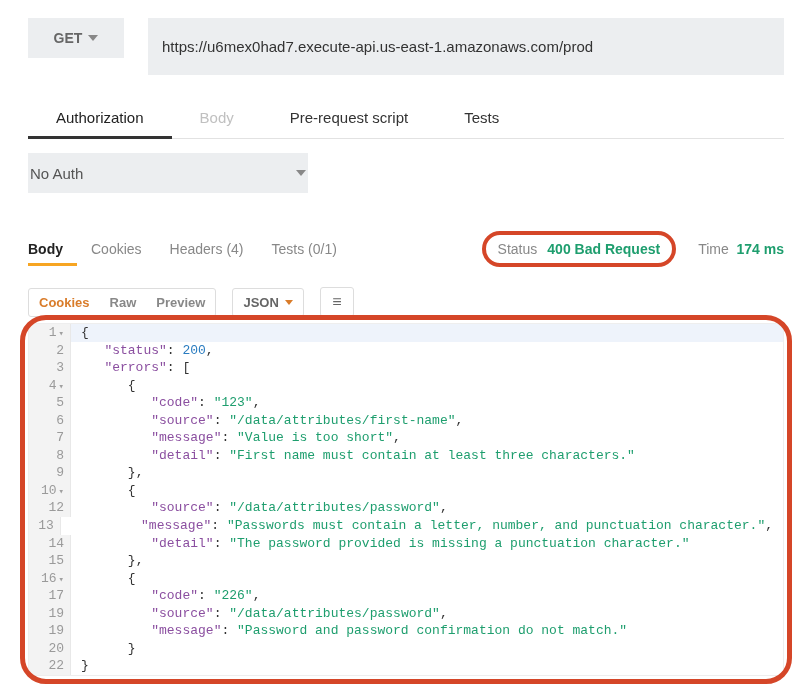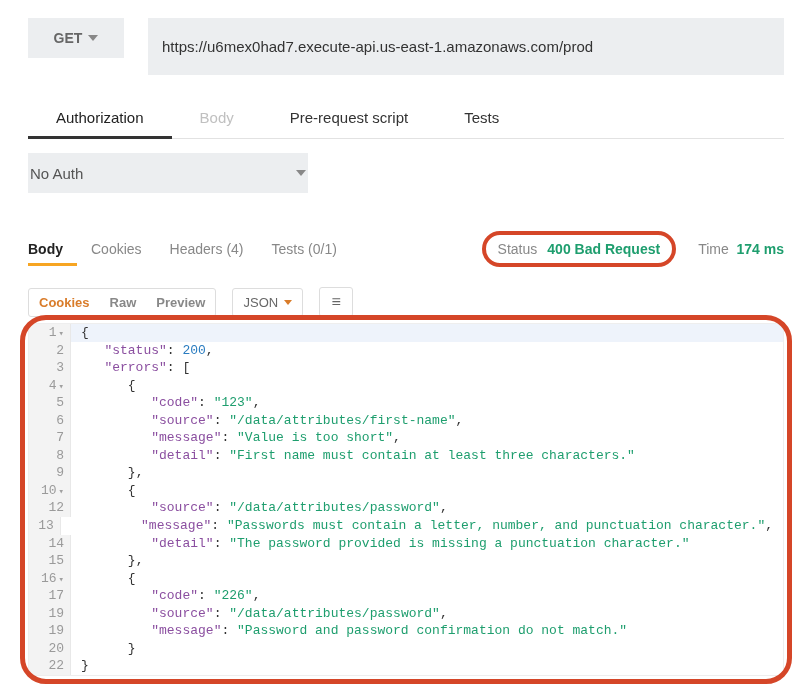--- a/index.html
+++ b/index.html
@@ -24,21 +24,21 @@
   .rtab.active { color:#222; font-weight:600; border-bottom:3px solid #f7a522; padding-bottom:6px; }
   .status-wrap { margin-left:auto; display:flex; align-items:center; gap:22px; font-size:14px; }
   .pill { border:4px solid #d54628; border-radius:20px; padding:6px 12px; display:inline-flex; align-items:center; gap:10px; }
   .lbl { color:#888; }
   .val-green { color:#1e9e6e; font-weight:600; }
 
   .ctrl-row { display:flex; align-items:center; gap:16px; margin-top:20px; }
   .viewbtns { border:1px solid #ddd; border-radius:3px; display:flex; overflow:hidden; }
   .viewbtns span { padding:6px 10px; font-size:13px; font-weight:600; color:#888; cursor:pointer; }
   .viewbtns span.sel { color:#d97c2a; }
-  .selbox { border:1px solid #ddd; border-radius:3px; padding:6px 10px; font-size:13px; font-weight:400; color:#666; display:inline-flex; align-items:center; gap:6px; cursor:pointer; }
+  .selbox { border:1px solid #ddd; border-radius:3px; padding:6px 10px; font-size:13px; font-weight:700; color:#666; display:inline-flex; align-items:center; gap:6px; cursor:pointer; }
   .wrapbtn { border:1px solid #ddd; border-radius:3px; width:34px; height:30px; display:flex; align-items:center; justify-content:center; cursor:pointer; }
   .wrap-icon::before { content:"≡"; font-size:16px; color:#666; }
 
   .code-container { position:relative; margin-top:6px; }
   .code-ring { position:absolute; inset:-8px -8px -8px -8px; border:5px solid #d54628; border-radius:26px; pointer-events:none; }
   .code { background:#fff; border:1px solid #eee; font-family: "Courier New", Consolas, monospace; font-size:13px; line-height:1.35; }
   .coderow { display:flex; }
   .gutter { width:42px; background:#f3f3f3; color:#9a9a9a; text-align:right; padding:0 6px; border-right:1px solid #e8e8e8; user-select:none; }
   .gutter .fold { color:#a0a0a0; font-size:9px; margin-left:2px; }
   .ln { padding:0 10px; white-space:pre; }

